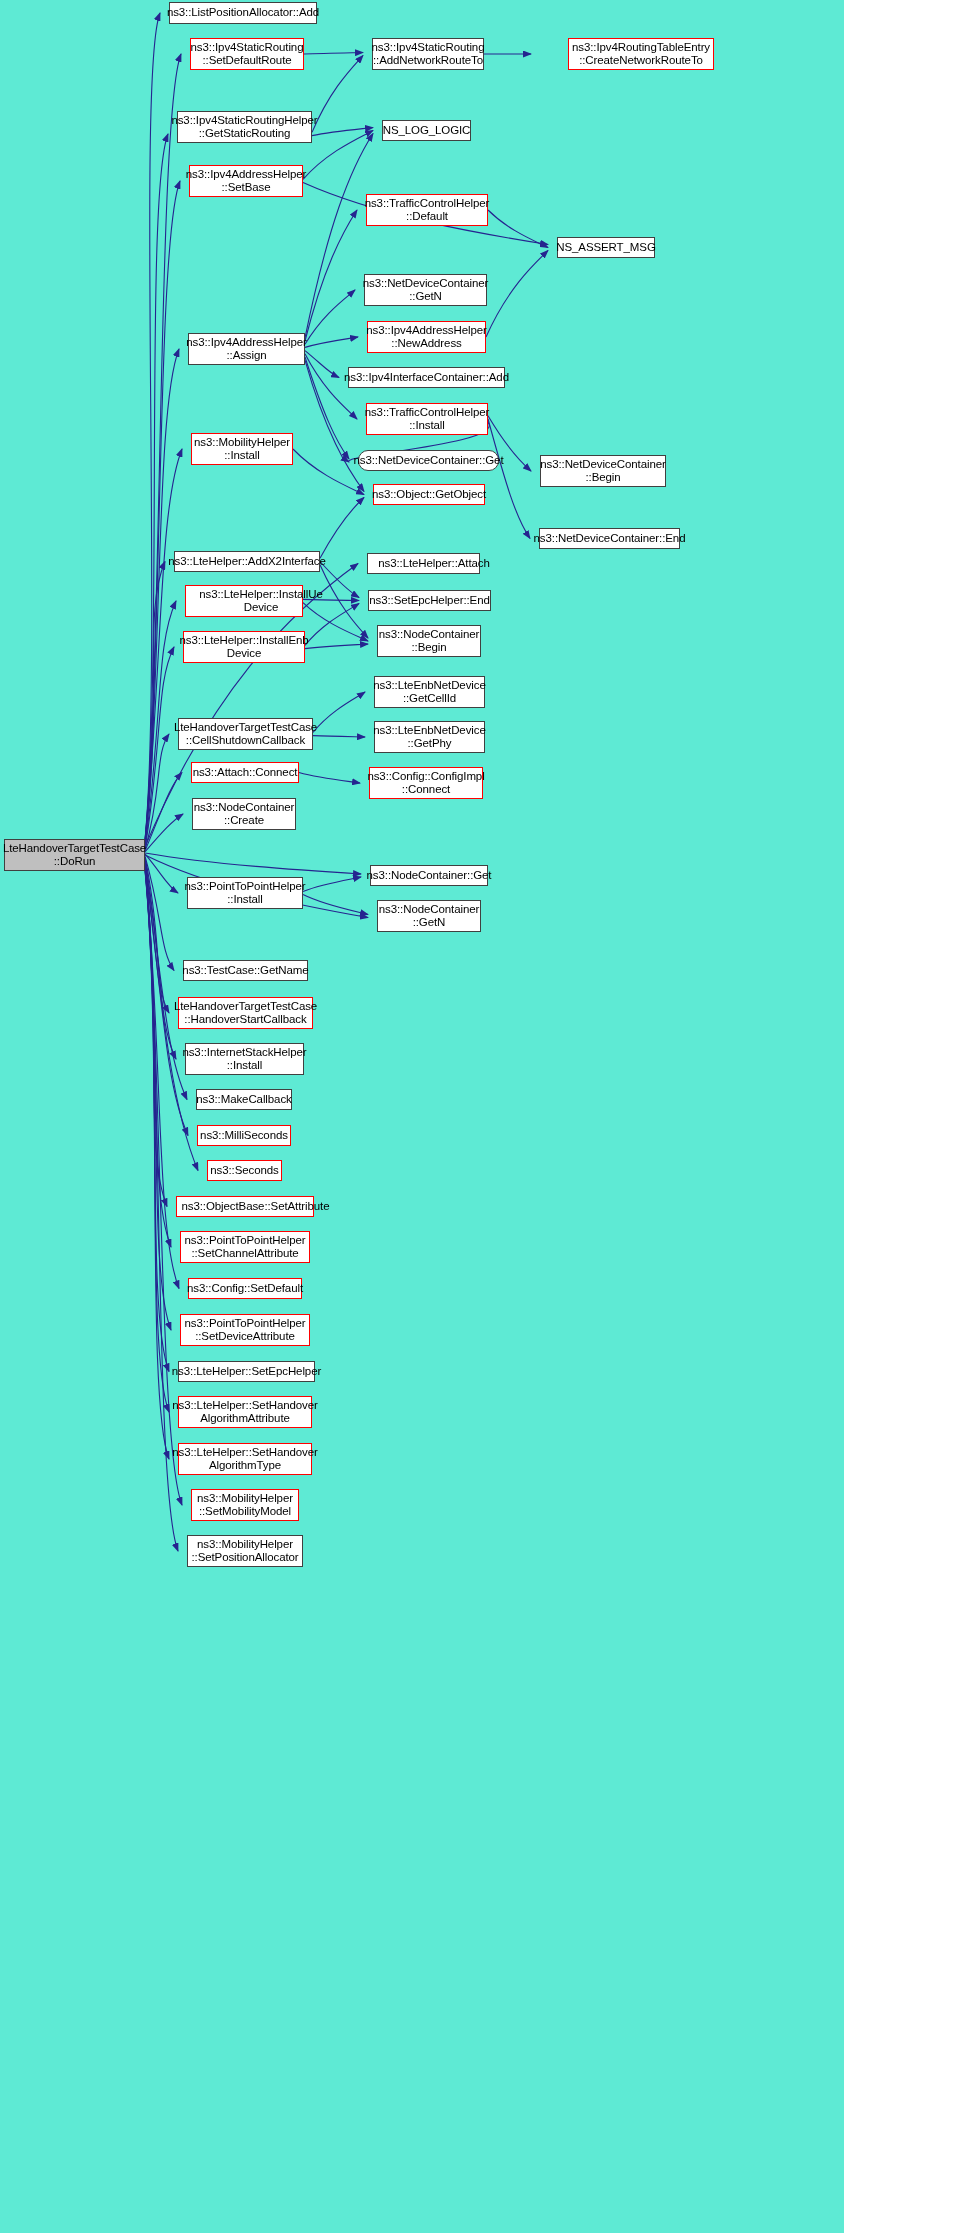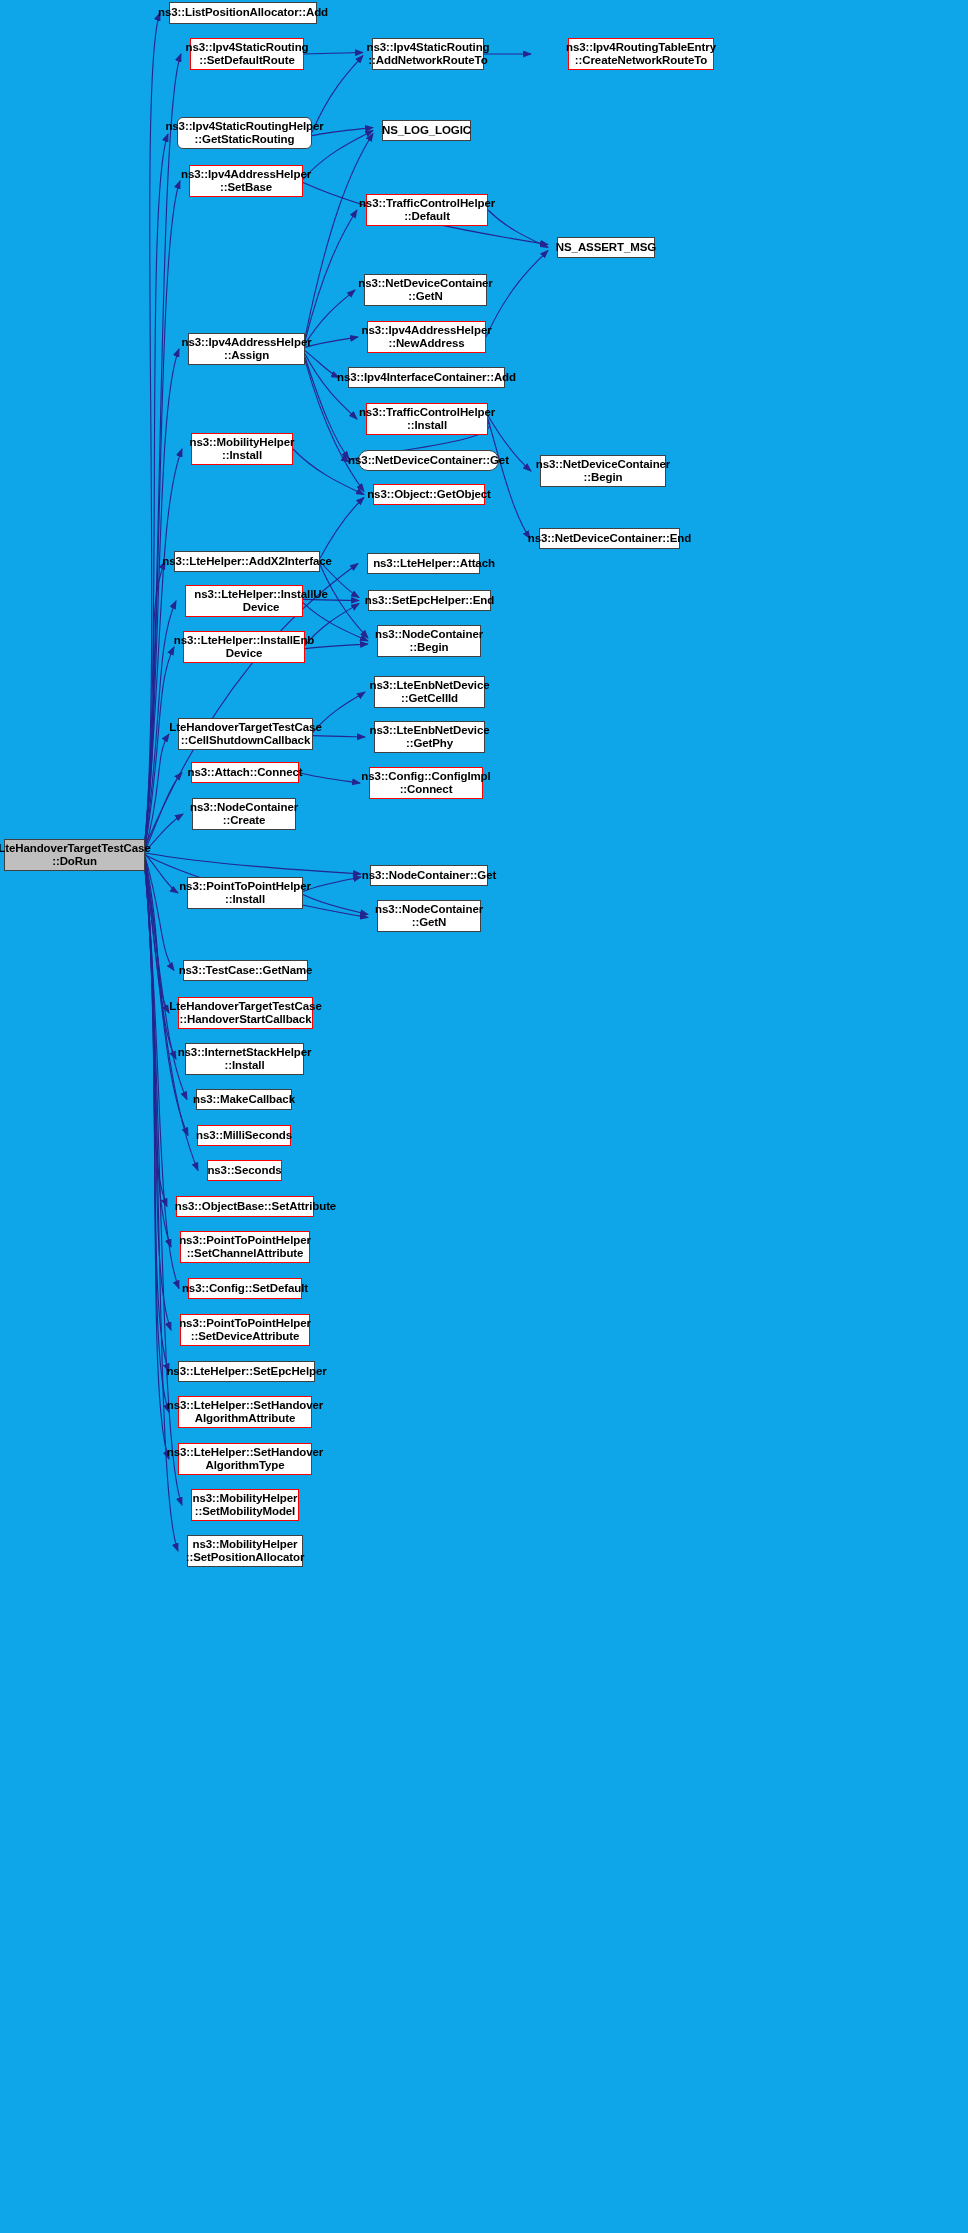--- a/index.html
+++ b/index.html
@@ -1,23 +1,22 @@
 <!DOCTYPE html>
 <html><head>
 <meta charset="utf-8">
 <style>
   html,body{margin:0;padding:0;background:#ffffff;}
   #canvas{
     position:relative;
-    width:968px;
+    width:844px;
     height:2233px;
-    background:#0ea5e9;
+    background:#5eead4;
     font-family:"Liberation Sans", sans-serif;
     overflow:hidden;
-    font-weight:bold;
   }
   svg.edges{
     position:absolute;left:0;top:0;width:968px;height:2233px;
     pointer-events:none;
   }
   .node{
     position:absolute;
     box-sizing:border-box;
     display:flex;
     align-items:center;
@@ -112,21 +111,21 @@
       </g>
   </svg>
   <div id="node-layer">
       <div class="node" style="left: 169px; top: 2px; width: 148px; height: 22px;">ns3::ListPositionAllocator::Add</div>
       <div class="node red" style="left: 190px; top: 38px; width: 114px; height: 32px;">ns3::Ipv4StaticRouting
 ::SetDefaultRoute</div>
       <div class="node" style="left: 372px; top: 38px; width: 112px; height: 32px;">ns3::Ipv4StaticRouting
 ::AddNetworkRouteTo</div>
       <div class="node red" style="left: 540px; top: 38px; width: 146px; height: 32px; margin-left: 28px;">ns3::Ipv4RoutingTableEntry
 ::CreateNetworkRouteTo</div>
-      <div class="node" style="left: 177px; top: 117px; width: 135px; height: 32px; border-radius: 6px;">ns3::Ipv4StaticRoutingHelper
+      <div class="node" style="left: 177px; top: 111px; width: 135px; height: 32px;">ns3::Ipv4StaticRoutingHelper
 ::GetStaticRouting</div>
       <div class="node" style="left: 382px; top: 120px; width: 89px; height: 21px;">NS_LOG_LOGIC</div>
       <div class="node red" style="left: 189px; top: 165px; width: 114px; height: 32px;">ns3::Ipv4AddressHelper
 ::SetBase</div>
       <div class="node red" style="left: 366px; top: 194px; width: 122px; height: 32px;">ns3::TrafficControlHelper
 ::Default</div>
       <div class="node" style="left: 557px; top: 237px; width: 98px; height: 21px;">NS_ASSERT_MSG</div>
       <div class="node" style="left: 364px; top: 274px; width: 123px; height: 32px;">ns3::NetDeviceContainer
 ::GetN</div>
       <div class="node red" style="left: 367px; top: 321px; width: 119px; height: 32px;">ns3::Ipv4AddressHelper

